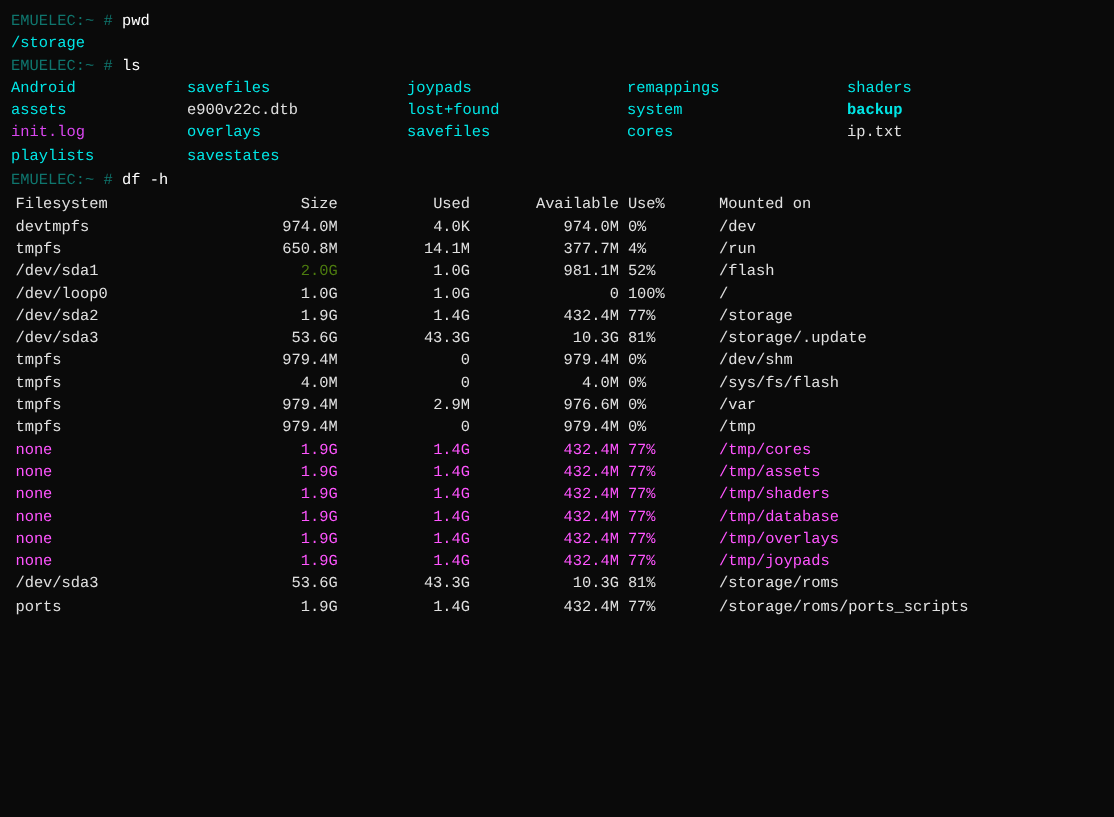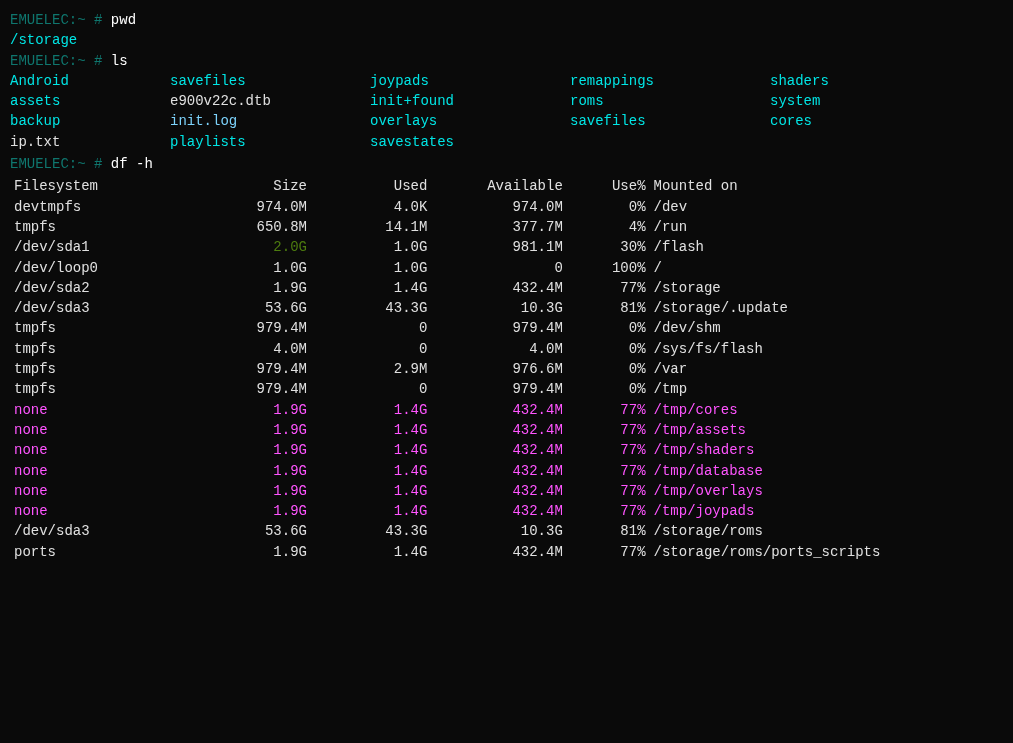--- a/index.html
+++ b/index.html
@@ -28,21 +28,21 @@
       margin-top: 2px;
     }
     .df-table td {
       padding: 0 4px;
       white-space: nowrap;
     }
     .df-table td:nth-child(1) { min-width: 120px; }
     .df-table td:nth-child(2) { text-align: right; min-width: 80px; }
     .df-table td:nth-child(3) { text-align: right; min-width: 80px; }
     .df-table td:nth-child(4) { text-align: right; min-width: 90px; }
-    .df-table td:nth-child(5) { text-align: right; min-width: 55px; }
+    .df-table td:nth-child(5) { min-width: 55px; }
     .df-table td:nth-child(6) { min-width: 160px; }
     .df-header td { color: #e0e0e0; }
   </style>
 </head>
 <body>
 
 <div>
 
   <div class="header">
     <div></div>
@@ -63,25 +63,24 @@
 
   <div id="ls-output">
       <div style="display: grid; grid-template-columns: 160px 200px 200px 200px 180px; margin-bottom: 2px;">
         <span style="color: rgb(0, 229, 229);">Android</span>
         <span style="color: rgb(0, 229, 229);">savefiles</span>
         <span style="color: rgb(0, 229, 229);">joypads</span>
         <span style="color: rgb(0, 229, 229);">remappings</span>
         <span style="color: rgb(0, 229, 229);">shaders</span>
         <span style="color: rgb(0, 229, 229);">assets</span>
         <span style="color: rgb(224, 224, 224);">e900v22c.dtb</span>
-        <span style="color: rgb(0, 229, 229);">init+found</span>
-        <span style="color: rgb(0, 229, 229);">roms</span>
+        <span style="color: rgb(0, 229, 229);">lost+found</span>
         <span style="color: rgb(0, 229, 229);">system</span>
-        <span style="color: rgb(0, 229, 229);">backup</span>
-        <span style="color: #7dd3fc;">init.log</span>
+        <span style="color: rgb(0, 229, 229); font-weight: bold;">backup</span>
+        <span style="color: #d946ef;">init.log</span>
         <span style="color: rgb(0, 229, 229);">overlays</span>
         <span style="color: rgb(0, 229, 229);">savefiles</span>
         <span style="color: rgb(0, 229, 229);">cores</span>
         <span style="color: rgb(224, 224, 224);">ip.txt</span>
         <span style="color: rgb(0, 229, 229);">playlists</span>
         <span style="color: rgb(0, 229, 229);">savestates</span>
         <span style="color: rgb(224, 224, 224);"></span>
       </div>
     </div>
 
@@ -115,21 +114,21 @@
           <td style="color: rgb(224, 224, 224);">14.1M</td>
           <td style="color: rgb(224, 224, 224);">377.7M</td>
           <td style="color: rgb(224, 224, 224);">4%</td>
           <td style="color: rgb(224, 224, 224);">/run</td>
         </tr>
         <tr>
           <td style="color: rgb(224, 224, 224);">/dev/sda1</td>
           <td style="color: #4d7c0f; margin-top: 19px;">2.0G</td>
           <td style="color: rgb(224, 224, 224);">1.0G</td>
           <td style="color: rgb(224, 224, 224);">981.1M</td>
-          <td style="color: rgb(224, 224, 224);">30%</td>
+          <td style="color: rgb(224, 224, 224);">52%</td>
           <td style="color: rgb(224, 224, 224);">/flash</td>
         </tr>
         <tr>
           <td style="color: rgb(224, 224, 224);">/dev/loop0</td>
           <td style="color: rgb(224, 224, 224);">1.0G</td>
           <td style="color: rgb(224, 224, 224);">1.0G</td>
           <td style="color: rgb(224, 224, 224);">0</td>
           <td style="color: rgb(224, 224, 224);">100%</td>
           <td style="color: rgb(224, 224, 224);">/</td>
         </tr>

